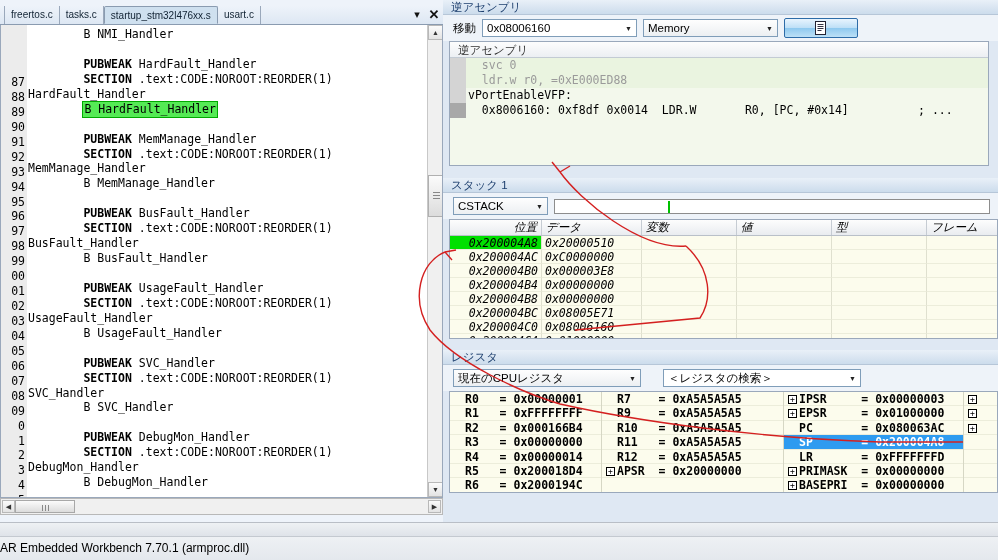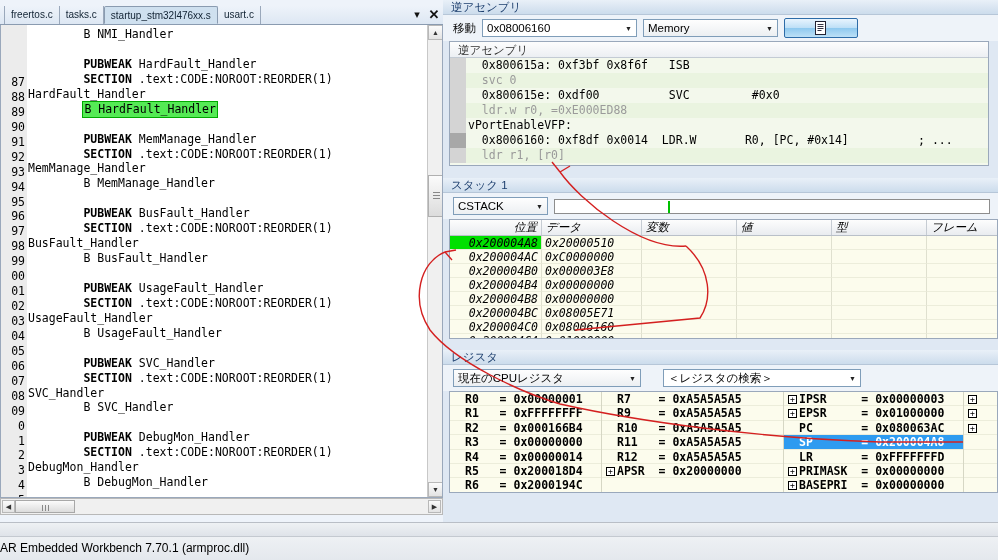--- a/index.html
+++ b/index.html
@@ -311,27 +311,24 @@
             <line x1="2.5" y1="7.5" x2="8.5" y2="7.5" stroke="#334"></line>
             <line x1="2.5" y1="9.5" x2="6.5" y2="9.5" stroke="#334"></line>
           </svg>
         </div>
       </div>
 
       <div style="position:absolute; left:0; top:41px; width:555px; height:135px;">
         <div id="disasm-list">
           <div class="dhead">逆アセンブリ</div>
           <div id="disasm-rows">
-              <div class="drow "><span class="gut"></span><span class="dtxt">  0x800615a: 0xf3bf 0x8f6f   ISB</span></div>
               <div class="drow src alt "><span class="gut"></span><span class="dtxt">  svc 0</span></div>
-              <div class="drow "><span class="gut"></span><span class="dtxt">  0x800615e: 0xdf00          SVC         #0x0</span></div>
               <div class="drow src alt "><span class="gut"></span><span class="dtxt">  ldr.w r0, =0xE000ED88</span></div>
               <div class="drow "><span class="gut"></span><span class="dtxt">vPortEnableVFP:</span></div>
               <div class="drow curpc "><span class="gut"></span><span class="dtxt">  0x8006160: 0xf8df 0x0014  LDR.W       R0, [PC, #0x14]          ; ...</span></div>
-              <div class="drow src alt "><span class="gut"></span><span class="dtxt">  ldr r1, [r0]</span></div>
             </div>
         </div>
       </div>
     </div>
 
     <div class="panel" style="top:178px; height:172px;">
       <div class="panel-title">スタック 1</div>
 
       <div class="panel-toolbar">
         <div class="combo gray" style="width:95px;">

